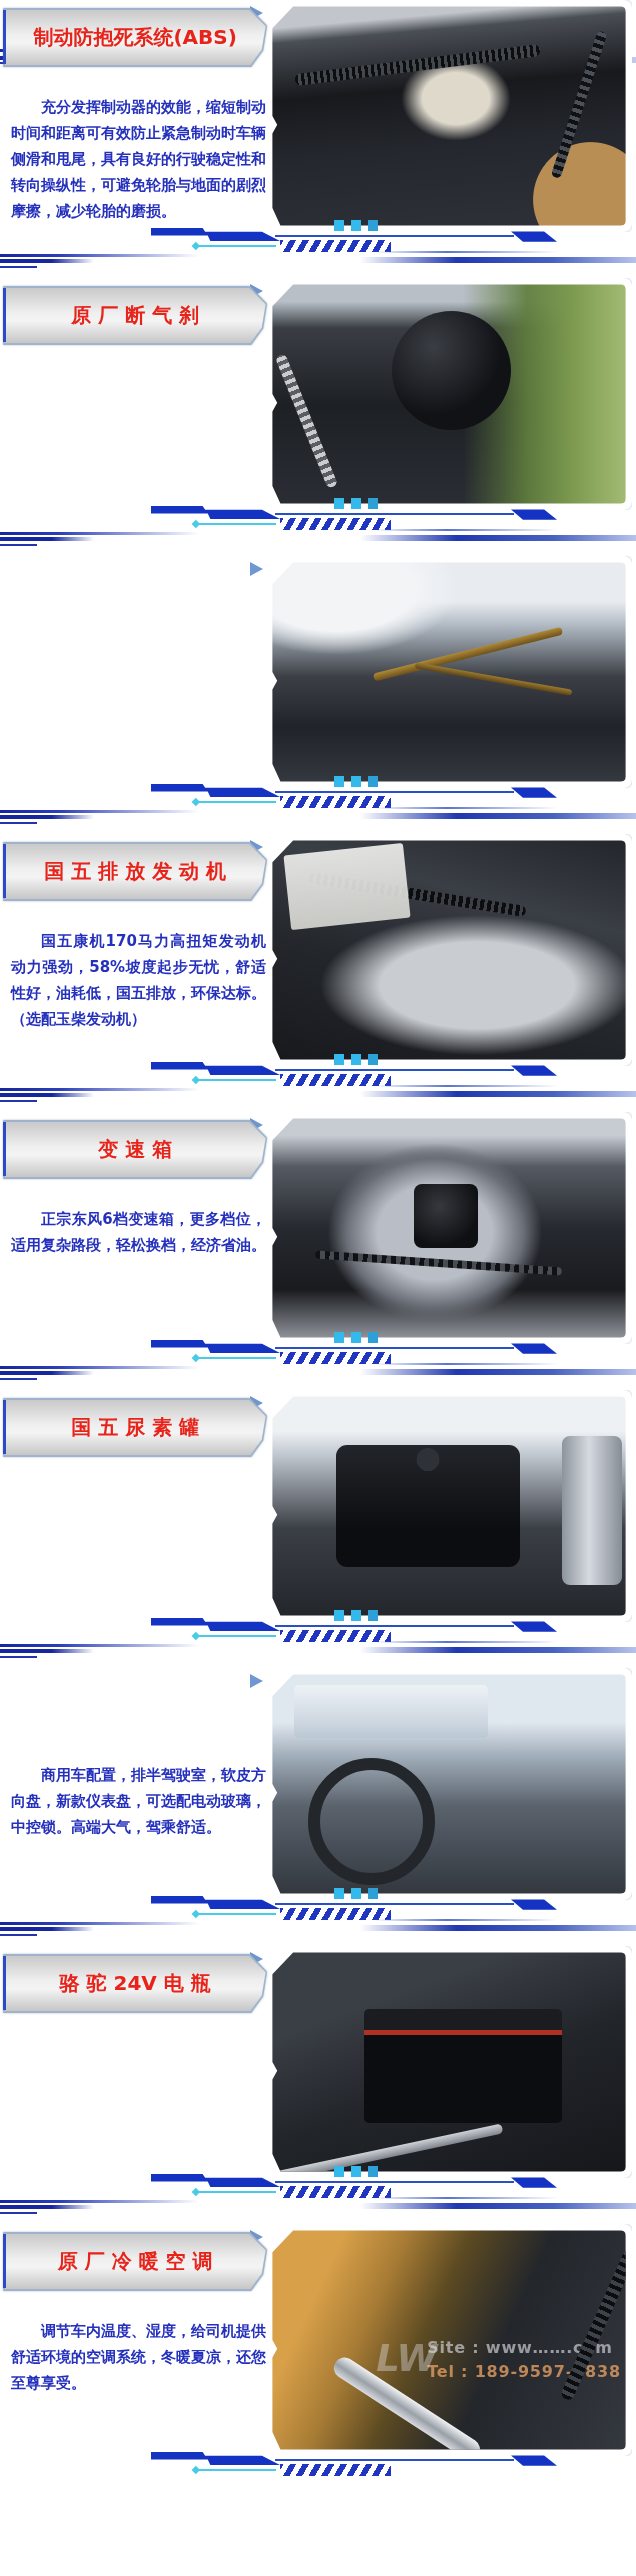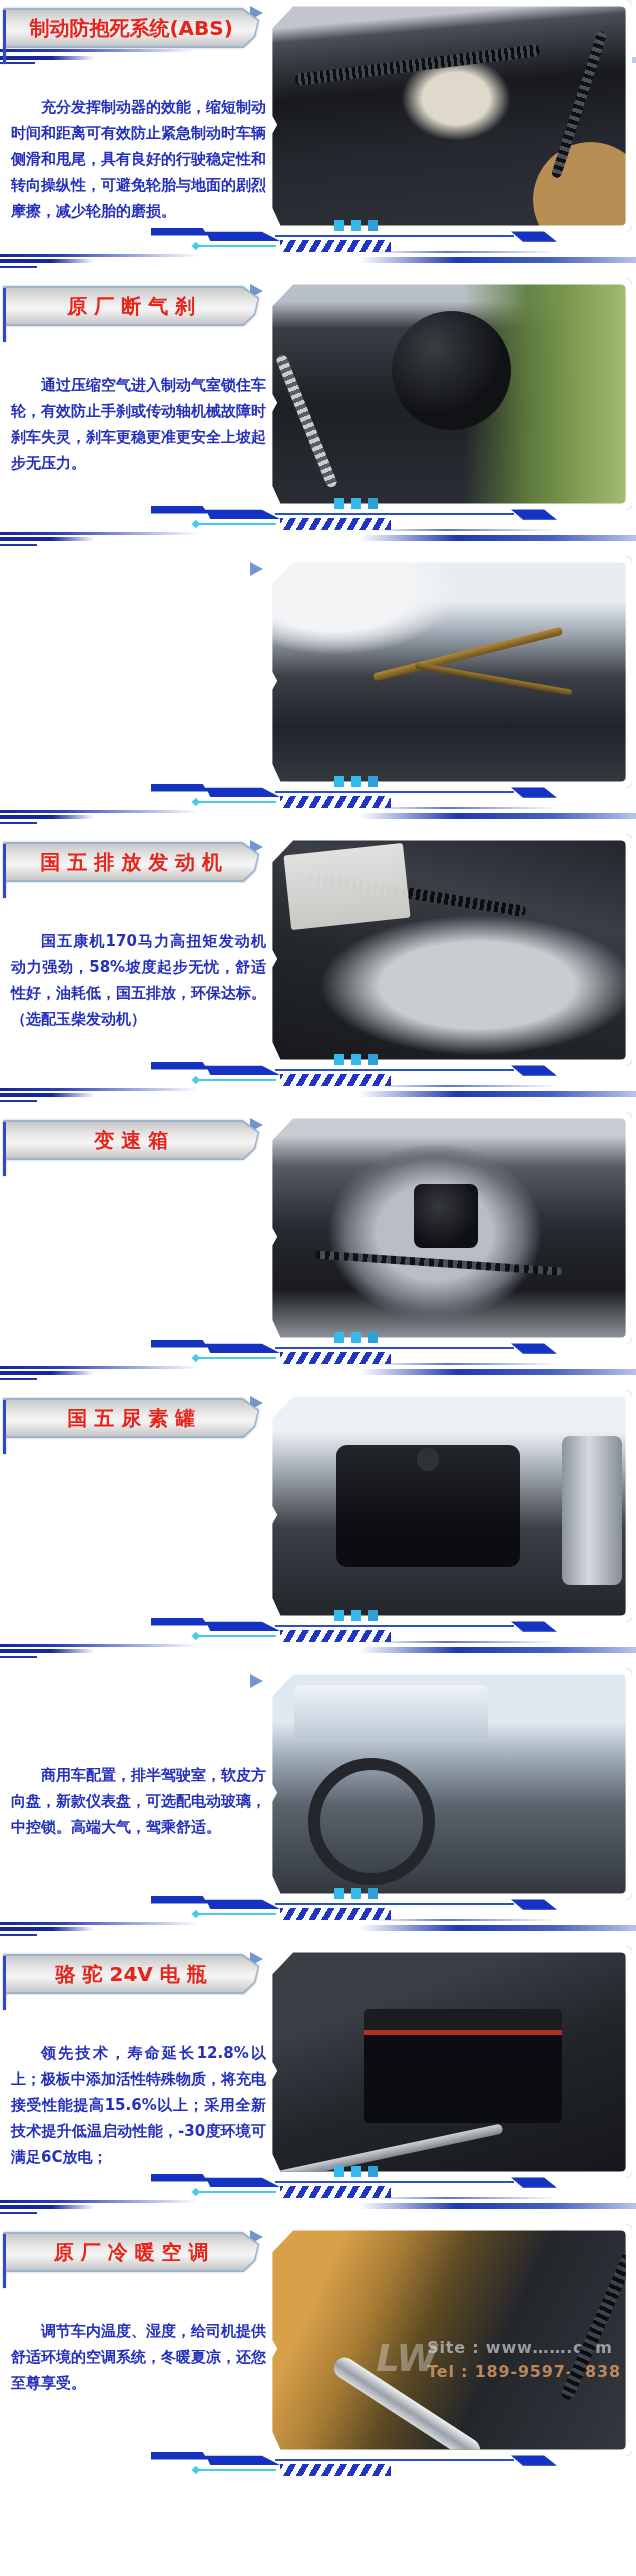--- a/index.html
+++ b/index.html
@@ -15,22 +15,22 @@
   .h-l2{position:absolute;left:0;top:56px;width:94px;height:4px;
     background:linear-gradient(90deg,#16269f 55%,rgba(22,38,159,0));}
   .h-l3{position:absolute;left:0;top:62px;width:35px;height:2.4px;background:#2434ad;}
   .h-r1{position:absolute;left:283px;top:51px;width:264px;height:1.6px;
     background:linear-gradient(90deg,rgba(60,80,180,0),#4a5fc0 30%,#4a5fc0 70%,rgba(60,80,180,0));}
   .h-r2{position:absolute;left:348px;top:57px;width:288px;height:5.6px;
     background:linear-gradient(90deg,rgba(32,56,176,0),#2038b0 30%,#4862c0 65%,#c2ccee);}
   
   .feature-section{position:relative;width:636px;height:278px;}
   
-  .badge{position:absolute;left:3.2px;top:8px;width:256px;height:40px;
-    filter:drop-shadow(0 0.8px 0.8px rgba(90,110,140,.45));}
+  .badge{position:absolute;left:3.2px;top:8px;width:256px;height:59px;
+    filter:drop-shadow(0 0.8px 0.8px rgba(90,110,140,.45));padding-left:8px;}
   .badge-border{position:absolute;inset:0;background:#9fb4cc;
     clip-path:polygon(0 0,93.5% 0,100% 30%,98.5% 72%,94% 100%,0 100%);}
   .badge-inner{position:absolute;inset:1.6px;display:flex;align-items:center;justify-content:center;
     background:linear-gradient(180deg,#c9c9c9 0%,#efefef 45%,#f4f4f4 60%,#c6c6c6 100%);
     clip-path:polygon(0 0,93.5% 0,100% 30%,98.5% 72%,94% 100%,0 100%);}
   .badge-accent{position:absolute;left:0;top:1.6px;width:3.2px;height:54px;background:#2c49c8;}
   .badge-title{color:#e8231a;font-size:20px;font-weight:bold;white-space:nowrap;
     font-family:"DejaVu Sans","Liberation Sans",sans-serif;}
   
   .desc{position:absolute;left:11px;top:94px;width:255px;margin:0;
@@ -185,21 +185,20 @@
     <div class="photo-frame">
       <div class="photo p2"></div>
     </div>
     <div class="badge">
       <div class="badge-border"></div>
       <div class="badge-inner">
         <span class="badge-title">原 厂 断 气 刹</span>
       </div>
       <div class="badge-accent"></div>
     </div>
-    <p class="desc">通过压缩空气进入制动气室锁住车轮，有效防止手刹或传动轴机械故障时刹车失灵，刹车更稳更准更安全上坡起步无压力。</p>
     <div class="divider">
       <div class="d-step"></div>
         <div class="d-sq d-sq1"></div>
       <div class="d-sq d-sq2"></div>
         <div class="d-sq d-sq3"></div>
       <div class="d-thin"></div>
         <div class="d-endcap"></div>
       <div class="d-cyan"></div>
         <div class="d-stripes"></div>
       <div class="d-l1"></div>
@@ -267,20 +266,21 @@
     <div class="photo-frame">
       <div class="photo p5"></div>
     </div>
     <div class="badge">
       <div class="badge-border"></div>
       <div class="badge-inner">
         <span class="badge-title">变 速 箱</span>
       </div>
       <div class="badge-accent"></div>
     </div>
+    <p class="desc">正宗东风6档变速箱，更多档位，适用复杂路段，轻松换档，经济省油。</p>
     <div class="divider">
       <div class="d-step"></div>
         <div class="d-sq d-sq1"></div>
       <div class="d-sq d-sq2"></div>
         <div class="d-sq d-sq3"></div>
       <div class="d-thin"></div>
         <div class="d-endcap"></div>
       <div class="d-cyan"></div>
         <div class="d-stripes"></div>
       <div class="d-l1"></div>
@@ -348,21 +348,20 @@
     <div class="photo-frame">
       <div class="photo p8"></div>
     </div>
     <div class="badge">
       <div class="badge-border"></div>
       <div class="badge-inner">
         <span class="badge-title">骆 驼 24V 电 瓶</span>
       </div>
       <div class="badge-accent"></div>
     </div>
-    <p class="desc">领先技术，寿命延长12.8%以上；极板中添加活性特殊物质，将充电接受性能提高15.6%以上；采用全新技术提升低温启动性能，-30度环境可满足6C放电；</p>
     <div class="divider">
       <div class="d-step"></div>
         <div class="d-sq d-sq1"></div>
       <div class="d-sq d-sq2"></div>
         <div class="d-sq d-sq3"></div>
       <div class="d-thin"></div>
         <div class="d-endcap"></div>
       <div class="d-cyan"></div>
         <div class="d-stripes"></div>
       <div class="d-l1"></div>

